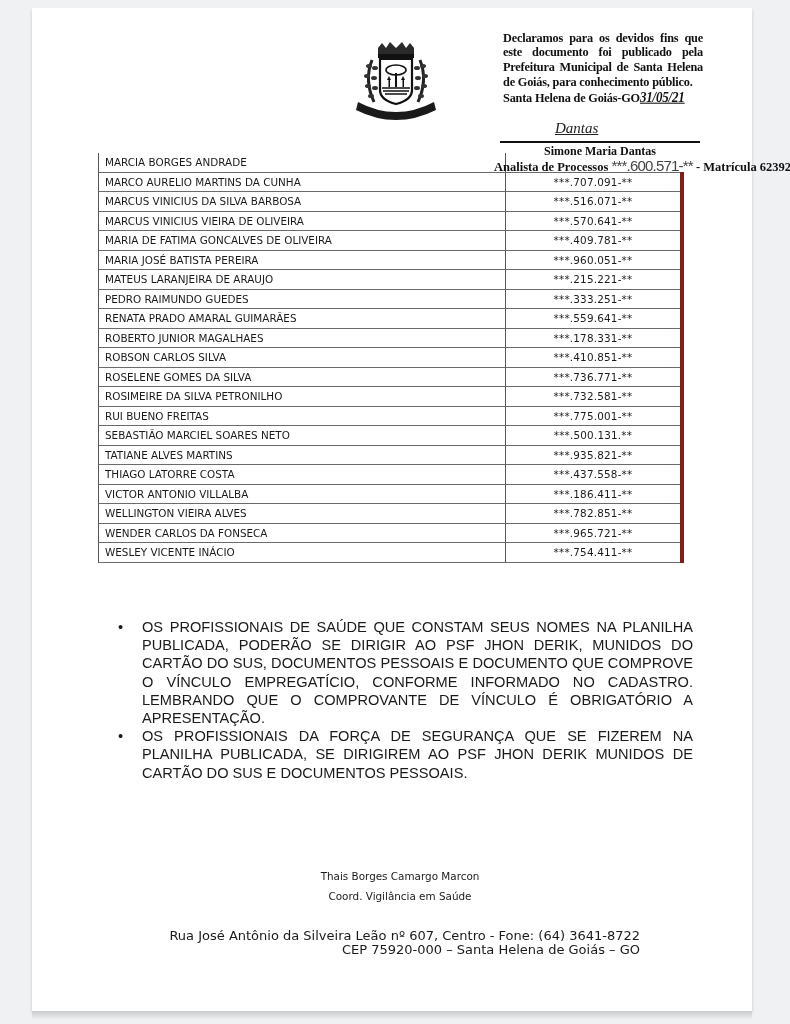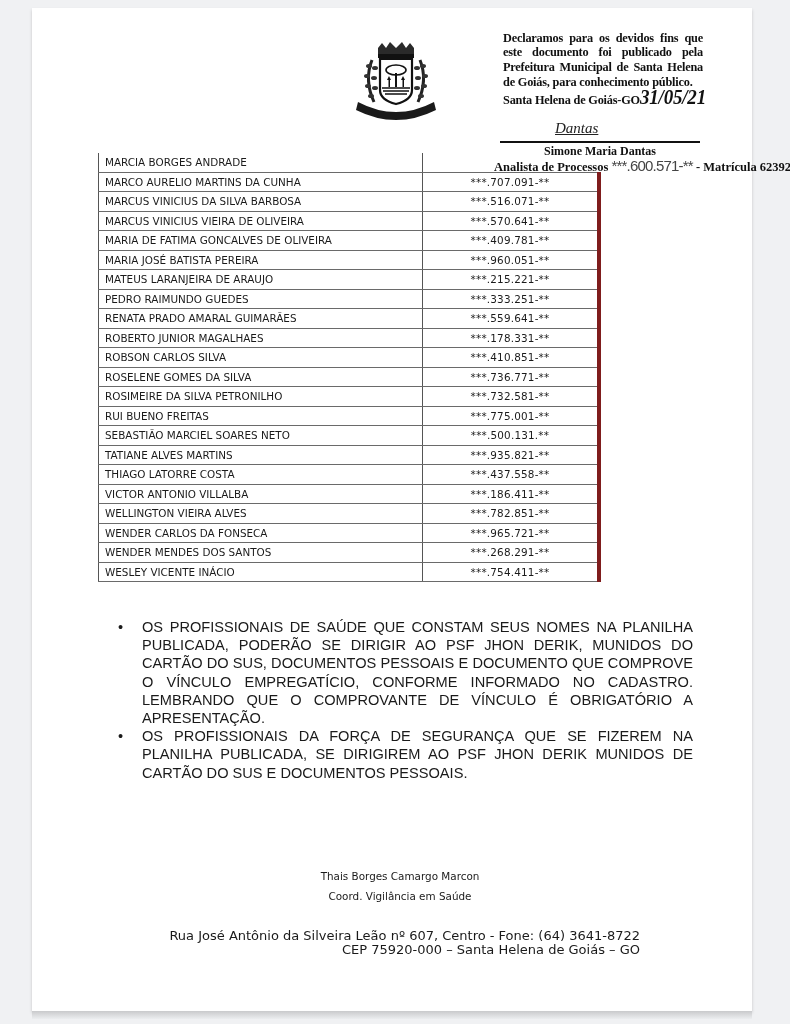--- a/index.html
+++ b/index.html
@@ -40,21 +40,22 @@
     color: #111;
     font-weight: bold;
     letter-spacing: -0.2px;
     transform: scaleY(1.05);
   }
   .stamp .decl { text-align: justify; text-align-last: left; }
   .stamp .place { margin-top: 1px; white-space: nowrap; }
   .stamp .date {
     font-family: "Liberation Serif", serif;
     font-style: italic;
-    font-size: 19px;
+    text-decoration: underline;
+    font-size: 13px;
   }
   .signature {
     position: absolute;
     left: 555px; top: 120px;
     font-family: "Liberation Serif", serif;
     font-style: italic;
     font-size: 15px;
     color: #222;
     text-decoration: underline;
   }
@@ -90,21 +91,21 @@
     font-family: "Liberation Sans", sans-serif;
     font-weight: normal;
     font-size: 15px;
     color: #444;
     letter-spacing: -0.8px;
   }
   
   .roster {
     position: absolute;
     left: 98px; top: 153px;
-    width: 503px;
+    width: 586px;
     border-collapse: collapse;
     font-family: "DejaVu Sans", sans-serif;
     font-size: 10.4px;
     color: #1a1a1a;
     z-index: 1;
   }
   .roster td {
     height: 18.5px;
     padding: 0 0 0 6px;
     border-bottom: 1.5px solid #6a6a6a;
@@ -299,24 +300,20 @@
       </tr>
       <tr>
         <td>WELLINGTON VIEIRA ALVES</td>
         <td class="cpf">***.782.851-**</td>
       </tr>
       <tr>
         <td>WENDER CARLOS DA FONSECA</td>
         <td class="cpf">***.965.721-**</td>
       </tr>
       <tr>
-        <td>WENDER MENDES DOS SANTOS</td>
-        <td class="cpf">***.268.291-**</td>
-      </tr>
-      <tr>
         <td>WESLEY VICENTE INÁCIO</td>
         <td class="cpf">***.754.411-**</td>
       </tr>
     </tbody>
 </table>
 
 <ul class="notices">
   <li>
     <span class="bullet">•</span>
     <span>OS PROFISSIONAIS DE SAÚDE QUE CONSTAM SEUS NOMES NA PLANILHA PUBLICADA, PODERÃO SE DIRIGIR AO PSF JHON DERIK, MUNIDOS DO CARTÃO DO SUS, DOCUMENTOS PESSOAIS E DOCUMENTO QUE COMPROVE O VÍNCULO EMPREGATÍCIO, CONFORME INFORMADO NO CADASTRO. LEMBRANDO QUE O COMPROVANTE DE VÍNCULO É OBRIGATÓRIO A APRESENTAÇÃO.</span>

